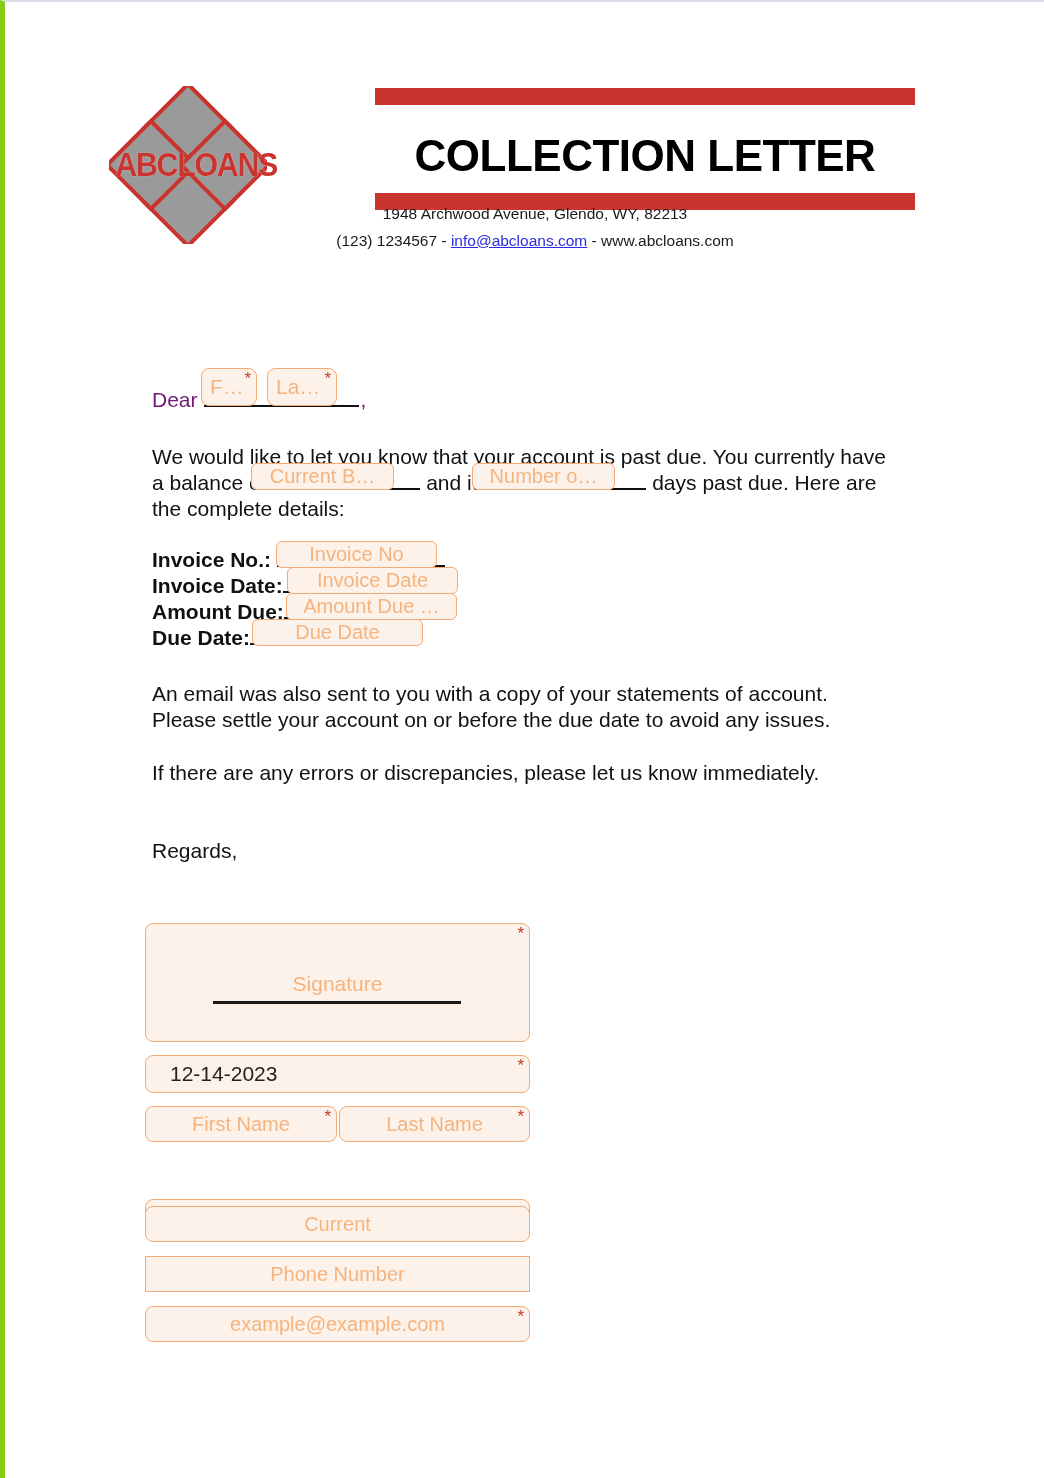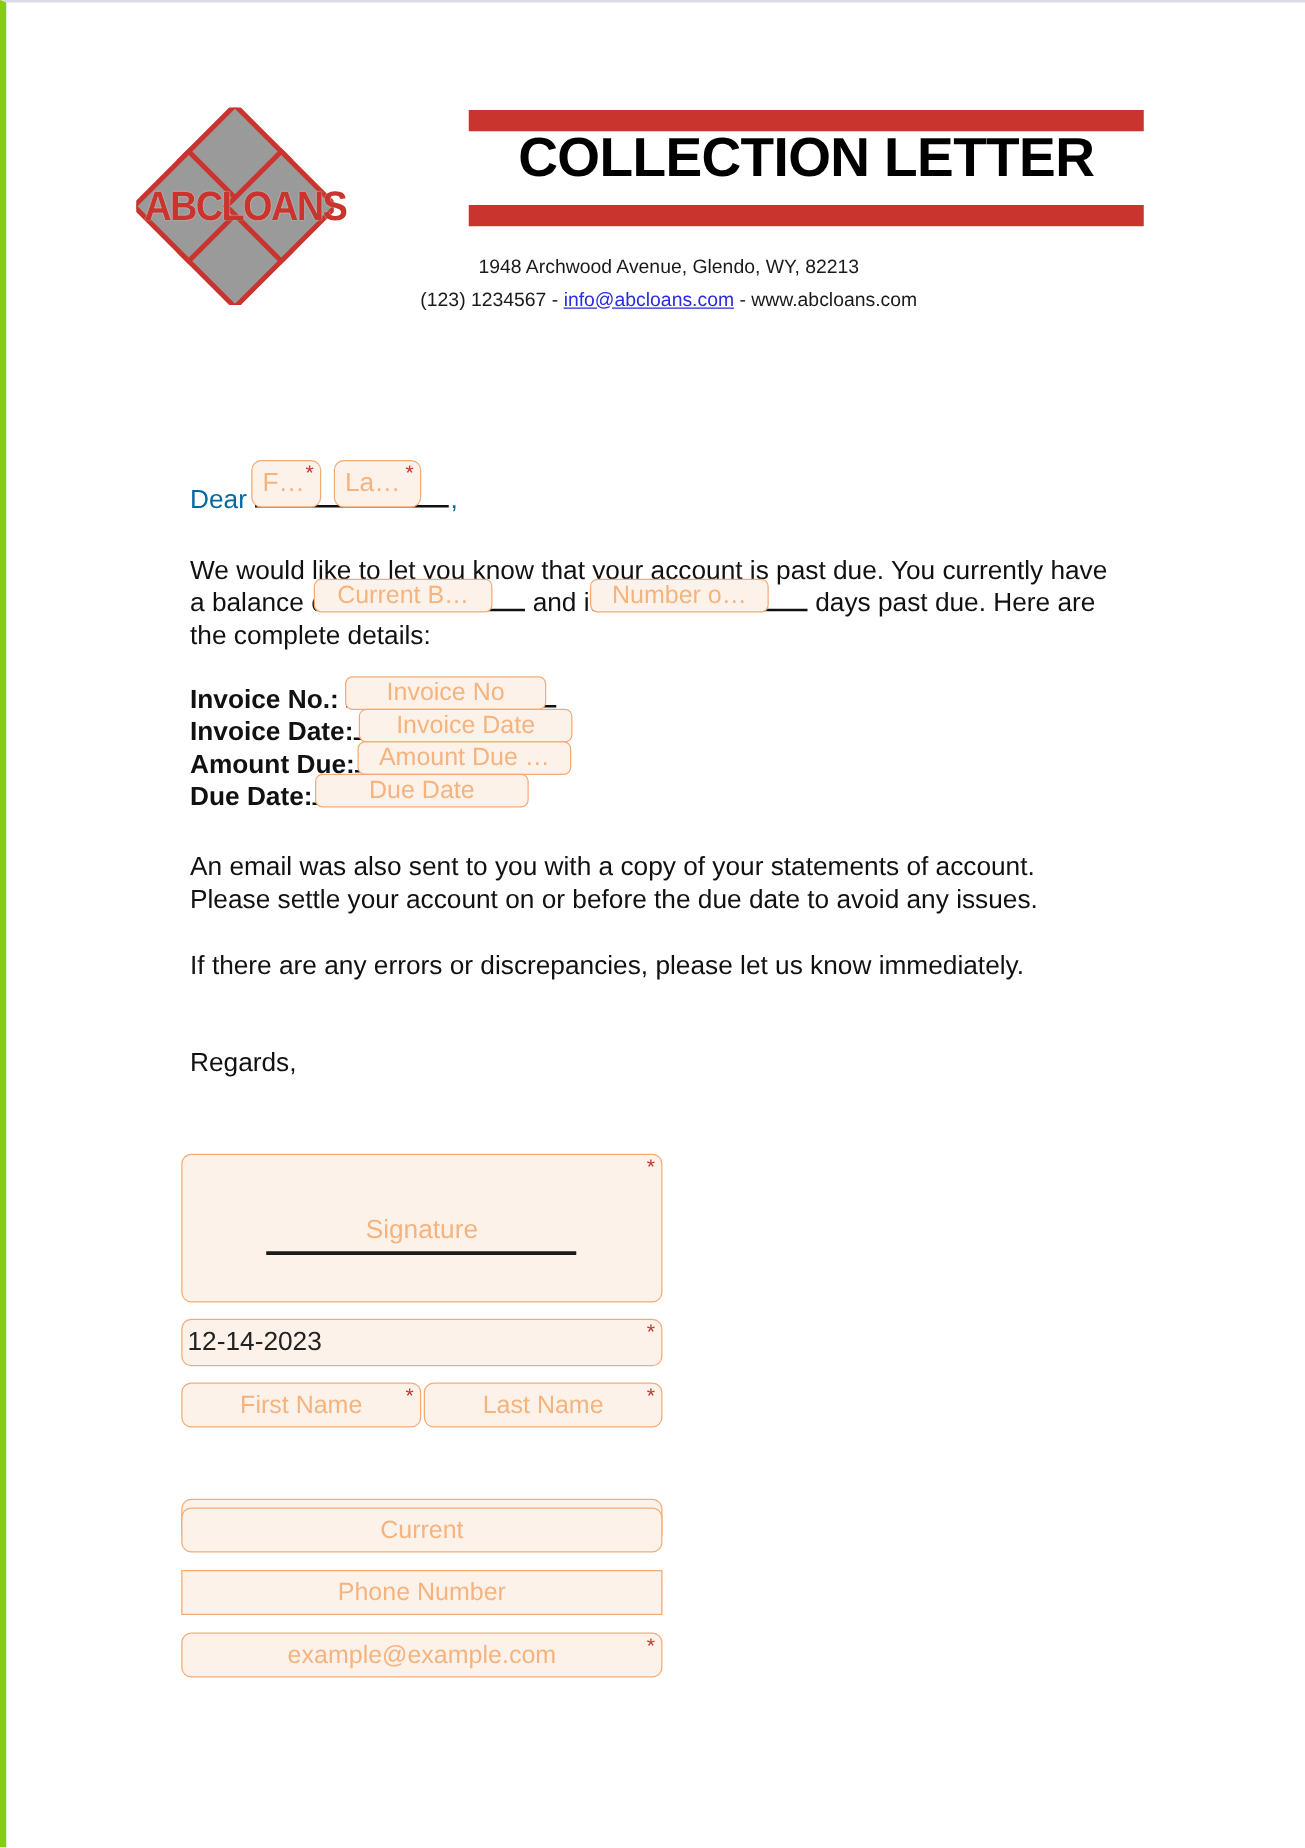--- a/index.html
+++ b/index.html
@@ -60,21 +60,21 @@
     background: #c9342e;
     width: 100%;
   }
   .doc-title {
     text-align: center;
     font-size: 44px;
     font-weight: bold;
     letter-spacing: -0.5px;
     color: #000000;
     line-height: 1;
-    padding: 0 0 15px 0;
+    padding: 29px 0 15px 0;
   }
   .addr {
     position: absolute;
     left: 150px;
     top: 204px;
     width: 760px;
     text-align: center;
     font-size: 15.5px;
     color: #1a1a1a;
     line-height: 1.0;
@@ -96,21 +96,21 @@
     font-size: 20px;
     display: flex;
     align-items: center;
     justify-content: center;
     overflow: hidden;
     white-space: nowrap;
   }
   .field.filled {
     color: #222222;
     justify-content: flex-start;
-    padding-left: 4px;
+    padding-left: 24px;
     font-size: 21px;
   }
   .field .star {
     position: absolute;
     top: 1px;
     right: 5px;
     color: #c0392b;
     font-size: 17px;
     line-height: 1;
   }
@@ -122,21 +122,21 @@
     width: 772px;
     height: 34px;
   }
 
   
   .salutation {
     position: absolute;
     left: 147px;
     top: 386px;
     font-size: 21px;
-    color: #0369a1;
+    color: #701a75;
   }
   .salutation .blank {
     display: inline-block;
     width: 155px;
     border-bottom: 2.2px solid #111111;
     vertical-align: baseline;
     margin: 0 1px;
   }
   #first-name-inline {
     left: 196px;

